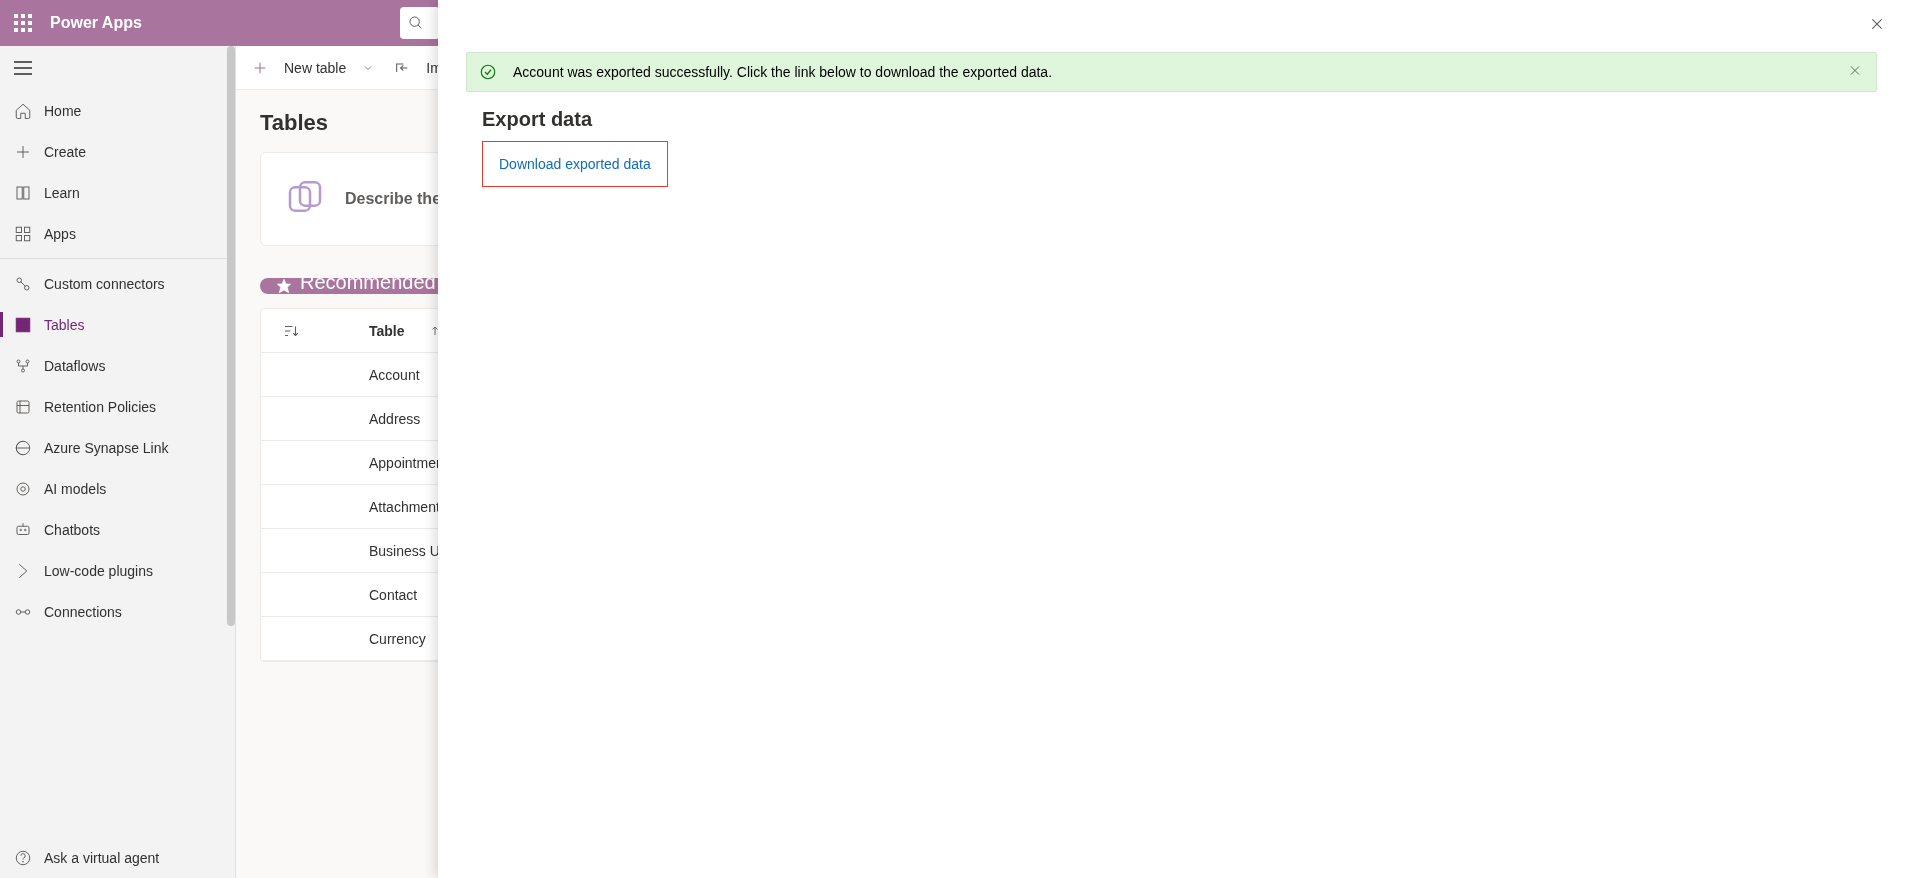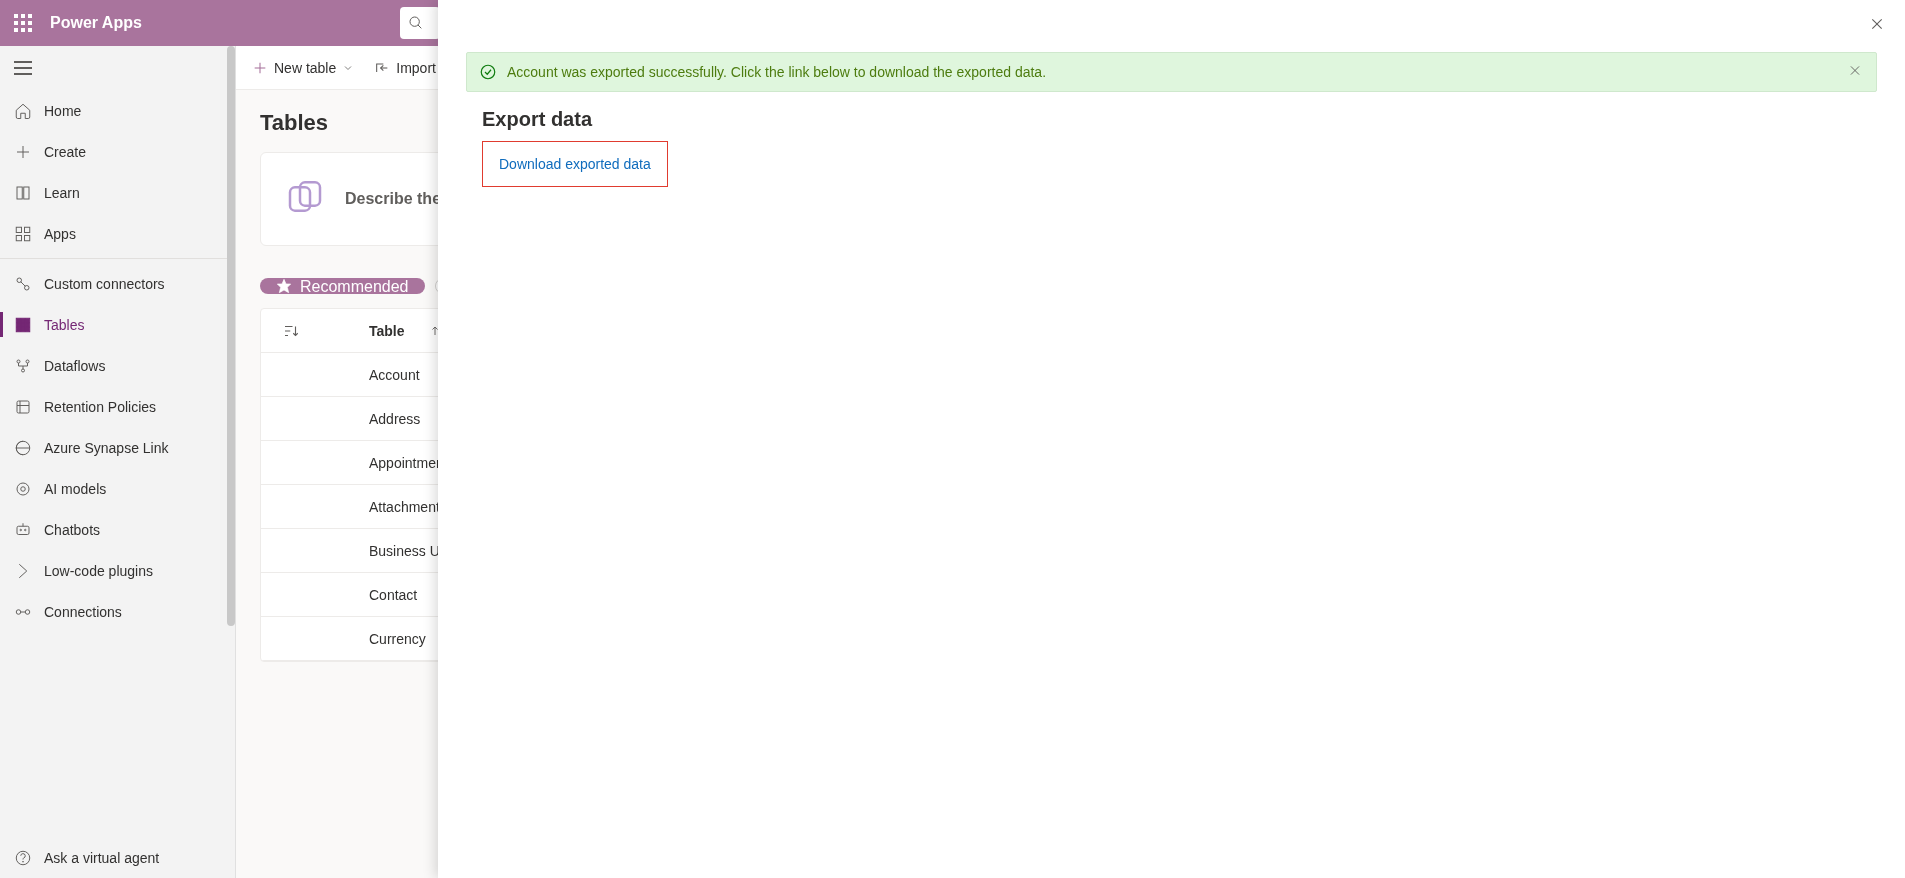--- a/index.html
+++ b/index.html
@@ -31,44 +31,44 @@
   .nav-item.active::before { content:""; position:absolute; left:0; top:8px; bottom:8px; width:3px; background:#742774; }
   .nav-item.active svg { stroke:#742774; fill:#742774; }
   .nav-divider { height:1px; background:#e1dfdd; margin:4px 0; }
   .nav-icon { width:18px; height:18px; fill:none; stroke:#605e5c; stroke-width:1.3; }
   .scrollbar-fake { position:absolute; right:0; top:0; width:8px; height:100%; }
   .scrollbar-thumb { position:absolute; right:0; top:0; width:8px; height:580px; background:#c8c8c8; border-radius:4px; }
 
   
   .main { flex:1; display:flex; flex-direction:column; background:#faf9f8; position:relative; min-width:0; }
   .cmdbar { height:44px; background:#fff; border-bottom:1px solid #edebe9; display:flex; align-items:center; padding-left:16px; gap:20px; }
-  .cmdbtn { display:flex; align-items:center; gap:6px; color:#323130; cursor:pointer; font-size:14px; }
+  .cmdbtn { display:flex; align-items:center; gap:16px; color:#323130; cursor:pointer; font-size:14px; }
   .cmdbtn svg { width:16px;height:16px; }
   .content-pad { padding:20px 24px; }
   .page-title { font-size:22px; font-weight:600; margin:0 0 16px 0; color:#323130; }
   .copilot-card { background:#fff; border:1px solid #edebe9; border-radius:6px; padding:26px 24px; display:flex; align-items:center; gap:20px; margin-bottom:32px; }
   .copilot-ico { width:40px; height:40px; }
   .copilot-text { font-weight:600; font-size:16px; color:#605e5c;text-align:center;}
   .filter-row { display:flex; gap:10px; margin-bottom:14px; }
-  .pill { height:16px; border-radius:16px; display:flex; align-items:flex-start; padding:0 16px; font-size:16px; cursor:pointer; }
+  .pill { height:16px; border-radius:16px; display:flex; align-items:flex-end; padding:0 16px; font-size:20px; cursor:pointer; }
   .pill.active { background:#a9749d; color:#fff; }
   .pill.active svg { fill:#fff; stroke:#fff; margin-right:8px; width:16px;height:16px;}
   .pill.ghost { background:#fff; border:1px solid #d2d0ce; }
   .tbl { background:#fff; border:1px solid #edebe9; border-radius:4px; overflow:hidden; }
   .tbl-head, .tbl-row { display:flex; align-items:center; height:44px; border-bottom:1px solid #edebe9; }
   .tbl-head { font-weight:600; color:#323130; }
   .col-sort { width:60px; display:flex; justify-content:center; color:#605e5c;}
   .col-name { padding-left:48px; display:flex; align-items:center; gap:24px;}
   .tbl-row .col-name { padding-left:108px; }
 
   
   .panel-back { position:absolute; top:0; right:0; bottom:0; left:438px; background:#fff; box-shadow:-3px 0 12px rgba(0,0,0,0.15); display:flex; flex-direction:column; }
   .panel-close-row { height:48px; display:flex; align-items:center; justify-content:flex-end; padding-right:14px;}
   .close-btn { width:28px;height:28px; display:flex;align-items:center;justify-content:center; cursor:pointer; color:#605e5c;}
-  .notice { margin:4px 28px 14px 28px; background:#dff6dd; border:1px solid #cfe8cd; height:40px; border-radius:2px; display:flex; align-items:center; padding:0 12px; gap:10px; color:#4d7c0f; position:relative;}
+  .notice { margin:4px 28px 14px 28px; background:#dff6dd; border:1px solid #cfe8cd; height:40px; border-radius:2px; display:flex; align-items:center; padding:0 12px; gap:16px; color:#000000; position:relative;}
   .notice-close { position:absolute; right:8px; top:50%; transform:translateY(-50%); cursor:pointer; color:#605e5c; padding:6px;}
   .panel-body { padding:0 44px; }
   .panel-title { font-size:20px; font-weight:600; margin:2px 0 10px 0; }
   .download-box { border:1px solid #e03b2f; padding:14px 16px; display:inline-block; }
   .download-link { color:#0f6cbd; cursor:pointer; }
   svg.chk { stroke:#107c10; fill:none; stroke-width:1.6;}
 </style>
 </head>
 <body>
 

